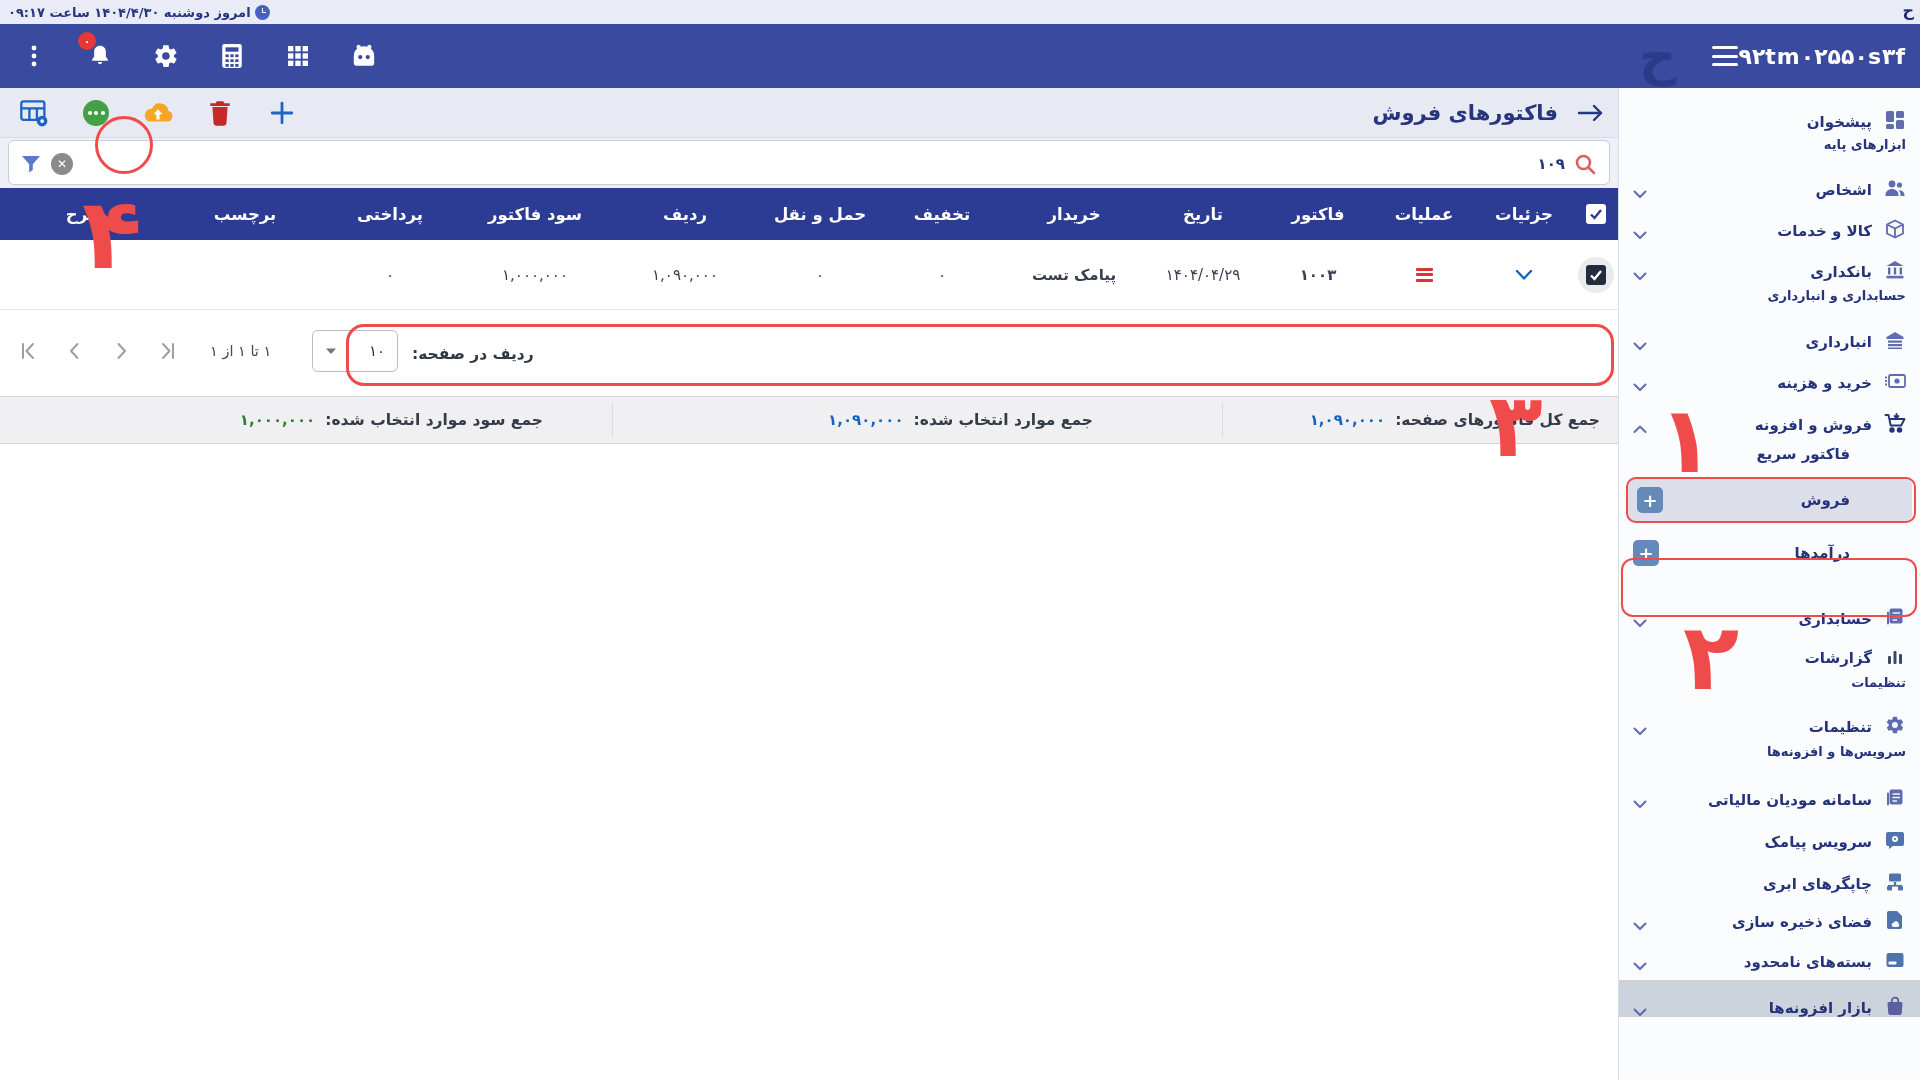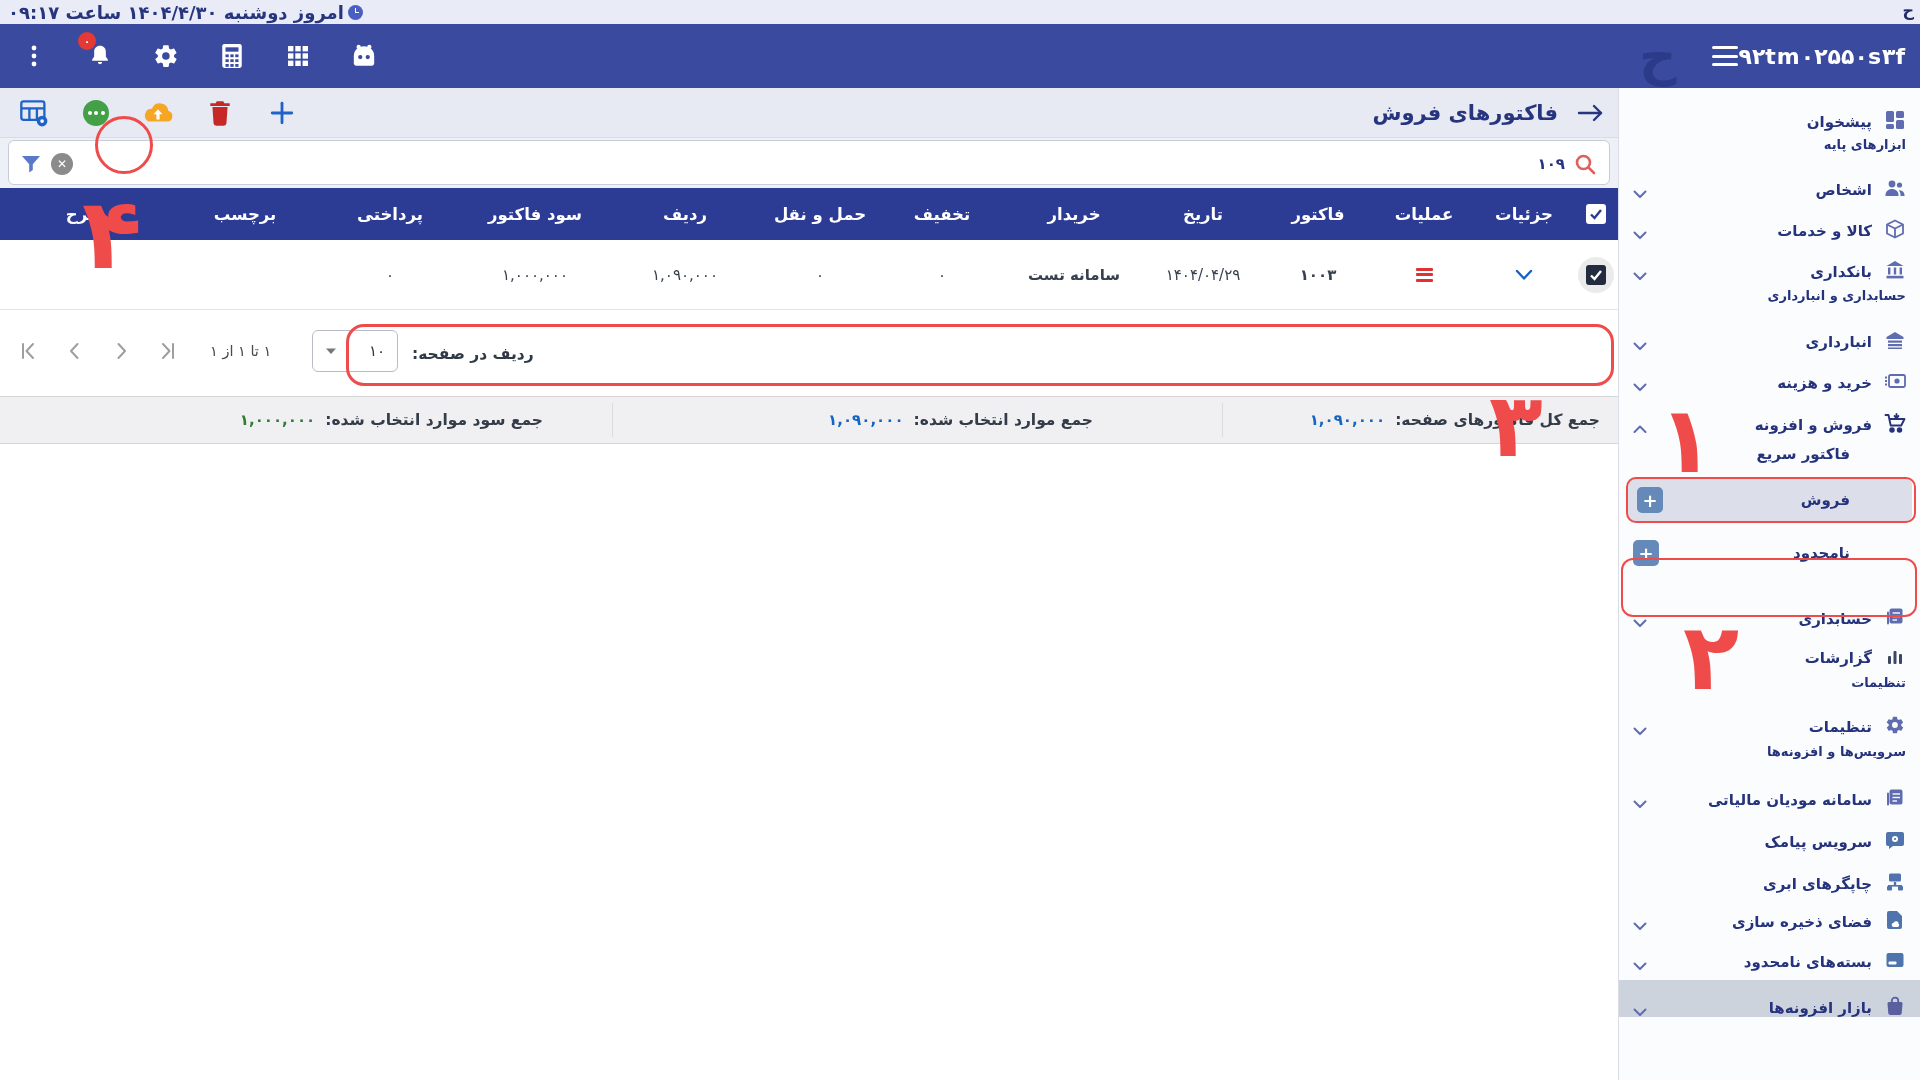--- a/index.html
+++ b/index.html
@@ -3,21 +3,21 @@
 <meta charset="utf-8">
 <style>
   * { box-sizing: border-box; margin: 0; padding: 0; }
   html,body { width:1920px; height:1080px; }
   body { font-family:"DejaVu Sans", sans-serif; background:#fff; overflow:hidden; }
   .stage { position:relative; width:1920px; height:1080px; direction:rtl; overflow:hidden; background:#fff; }
 
   
   .topbar { position:absolute; top:0; left:0; width:1920px; height:24px; background:#e9ecf7; }
   .topbar-date { position:absolute; left:8px; top:0; height:24px; display:flex; align-items:center; gap:4px; direction:rtl; }
-  .topbar-date .txt { font-size:18px; font-weight:bold; color:#27357e; }
+  .topbar-date .txt { font-size:13px; font-weight:bold; color:#27357e; }
   .clock-ico { width:15px; height:15px; border-radius:50%; background:#4a5fc1; position:relative; }
   .clock-ico:before { content:""; position:absolute; left:7px; top:3px; width:1.5px; height:5px; background:#fff; }
   .clock-ico:after  { content:""; position:absolute; left:7px; top:7px; width:4px; height:1.5px; background:#fff; }
   .topbar-logo { position:absolute; right:6px; top:1px; font-size:16px; font-weight:bold; color:#1f2a6b; }
 
   
   .navbar { position:absolute; top:24px; left:0; width:1920px; height:64px; background:#3a4a9f; }
   .nav-icons { position:absolute; left:14px; top:0; height:64px; display:flex; direction:ltr; align-items:center; gap:26px; }
   .nav-ic { width:40px; height:40px; display:flex; align-items:center; justify-content:center; position:relative; cursor:pointer; }
   .badge { position:absolute; top:-4px; left:-2px; min-width:18px; height:18px; border-radius:50%; background:#e53935; color:#fff;
@@ -301,21 +301,21 @@
       </div>
       <div class="cell">
         <div class="ops">
             <i></i>
             <i></i>
             <i></i>
           </div>
       </div>
       <div class="cell blue">۱۰۰۳</div>
       <div class="cell ltr">۱۴۰۴/۰۴/۲۹</div>
-      <div class="cell blue">سامانه تست</div>
+      <div class="cell blue">پیامک تست</div>
       <div class="cell">۰</div>
       <div class="cell">۰</div>
       <div class="cell">۱,۰۹۰,۰۰۰</div>
       <div class="cell">۱,۰۰۰,۰۰۰</div>
       <div class="cell">۰</div>
       <div class="cell"></div>
       <div class="cell"></div>
     </div>
 
     <div class="pagi">
@@ -518,21 +518,21 @@
     <div class="sb-sub" style="height:39px">
       <span class="sb-label">فاکتور سریع</span>
     </div>
 
     <div class="sb-sub hl-box">
       <span class="sb-label">فروش</span>
       <span class="plusbtn">+</span>
     </div>
 
     <div class="sb-sub" style="height:52px">
-      <span class="sb-label">نامحدود</span>
+      <span class="sb-label">درآمدها</span>
       <span class="plusbtn">+</span>
     </div>
 
     <div class="sb-item" style="height:49px">
       <span class="sb-ico">
           <svg width="20" height="20" viewBox="0 0 20 20">
             <g fill="#5f6cb0">
               <rect x="4.5" y="1.5" width="13" height="15" rx="2"></rect>
               <rect x="2" y="4.5" width="2" height="13" rx="1"></rect>
               <g stroke="#fbfcfe" stroke-width="1.4">

